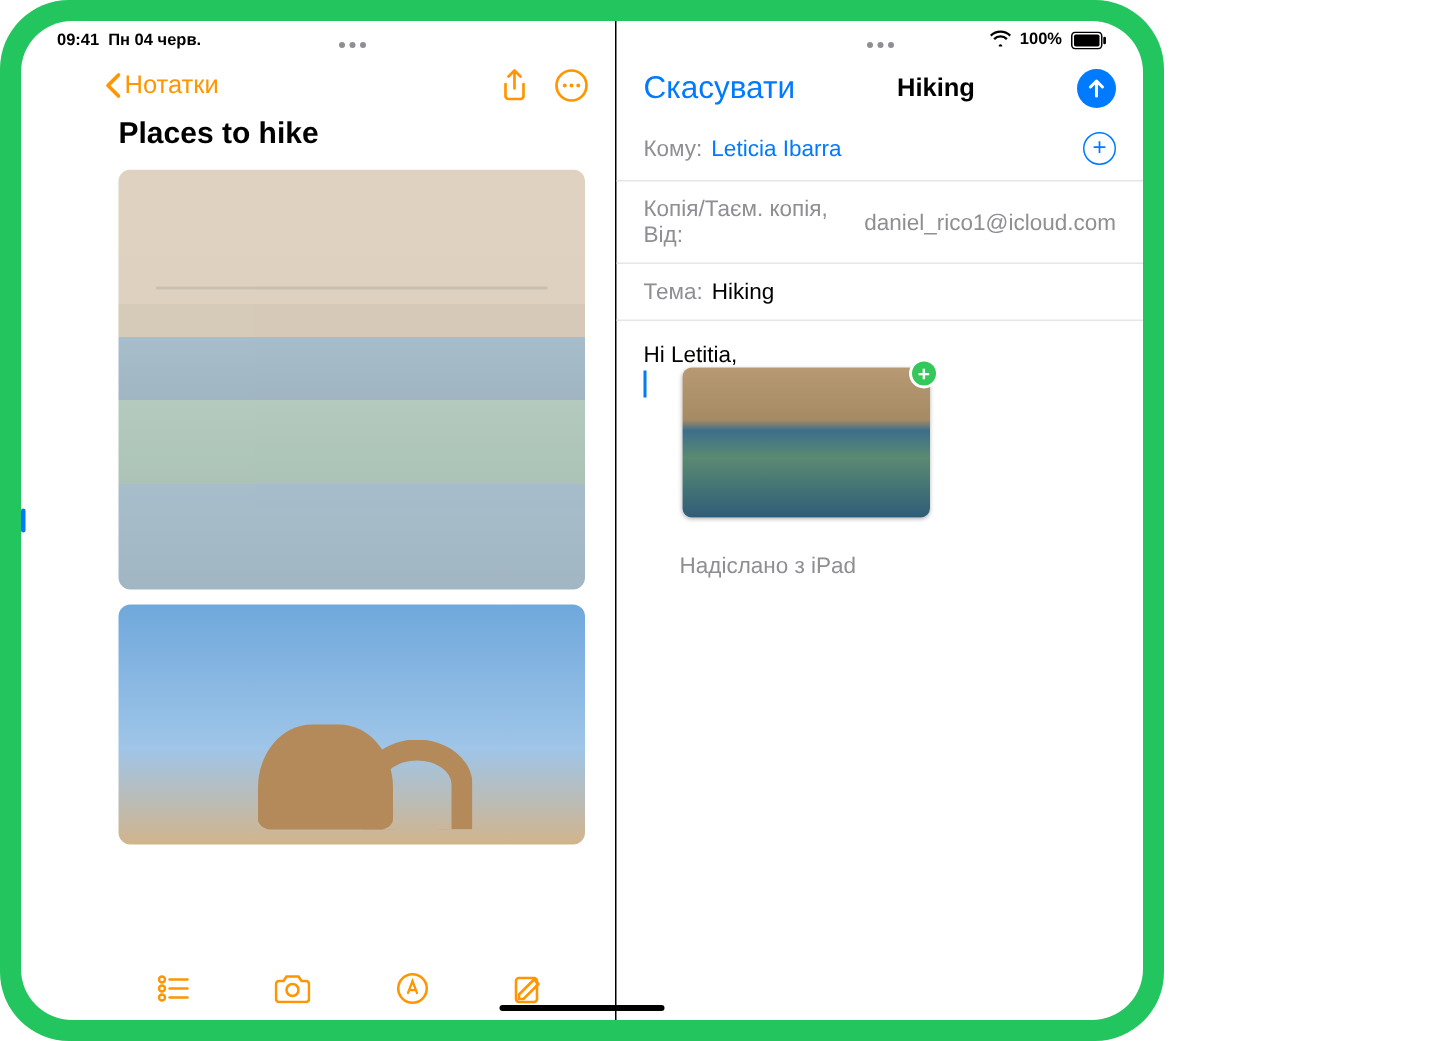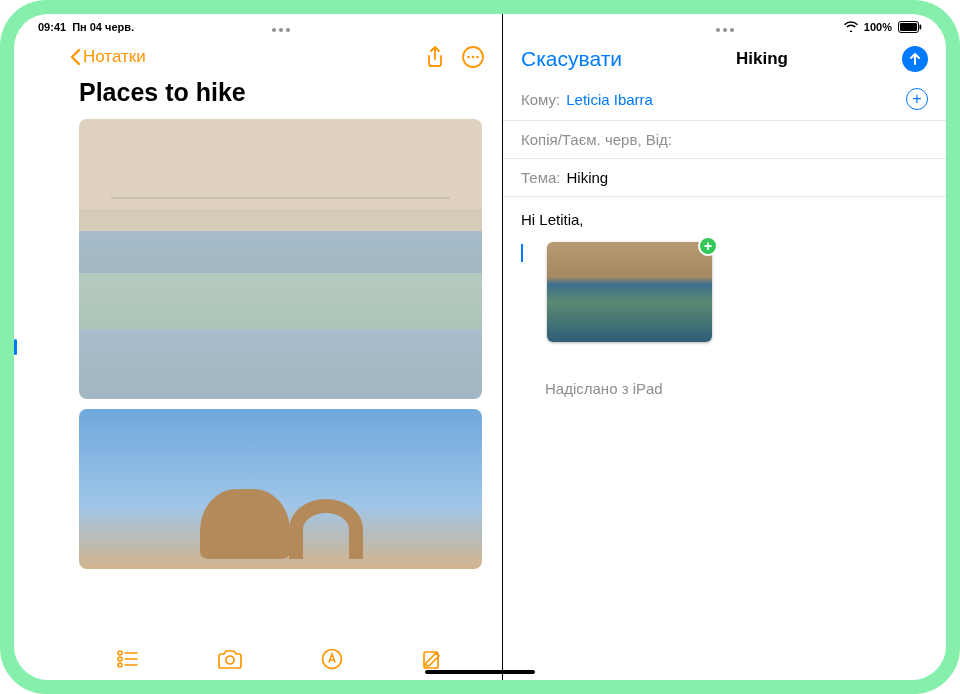--- a/index.html
+++ b/index.html
@@ -4,22 +4,22 @@
 <style>
   * { box-sizing: border-box; margin: 0; padding: 0; }
   body {
     font-family: -apple-system, BlinkMacSystemFont, "Helvetica Neue", sans-serif;
     background: #fff;
     width: 960px; height: 694px;
     overflow: hidden;
     position: relative;
   }
   .device {
-    width: 960px; height: 694px;
-    background: #86efac;
+    width: 776px; height: 694px;
+    background: #22c55e;
     border-radius: 46px;
     padding: 14px;
     position: relative;
   }
   .screen {
     width: 100%; height: 100%;
     background: #fff;
     border-radius: 34px;
     overflow: hidden;
     position: relative;
@@ -74,21 +74,21 @@
   
   .notes-nav {
     display: flex; justify-content: space-between; align-items: center;
     padding: 6px 18px 2px 10px;
   }
   .back-btn { display:flex; align-items:center; gap:2px; color:#ff9500; font-size:17px; }
   .back-btn svg{ display:block;}
   .notes-actions { display:flex; gap:18px; align-items:center; color:#ff9500;}
   .notes-actions svg{display:block;}
   .note-title {
-    font-size: 25px; font-weight: 700;
+    font-size: 20px; font-weight: 700;
     padding: 8px 20px 12px 20px;
   }
   .note-body {
     flex:1; overflow:hidden;
     padding: 0 20px;
     display:flex; flex-direction:column; gap:10px;
   }
   .photo {
     width: 100%;
     border-radius: 8px;
@@ -161,21 +161,21 @@
   .mail-add {
     margin-left:auto;
     width:22px; height:22px; border-radius:50%;
     border: 1.5px solid #007aff;
     color:#007aff; display:flex; align-items:center; justify-content:center;
     font-size:16px; line-height:1;
   }
   .mail-body {
     padding: 14px 18px;
     font-size:15px; color:#000;
-    display:flex; flex-direction:column; gap:14px;
+    display:flex; flex-direction:column; 
     flex:1;
   }
   .cursor-line { display:flex; align-items:flex-start; gap:10px;}
   .text-cursor {
     width:2px; height:18px; background:#007aff; margin-top:2px;
   }
   .attachment {
     position:relative;
     width:165px; height:100px;
     border-radius:6px;
@@ -306,21 +306,22 @@
             </svg>
         </span>
       </div>
       <div class="mail-fields">
         <div class="mail-row">
           <span class="label">Кому:</span>
           <span class="recipient-chip">Leticia Ibarra</span>
           <span class="mail-add">+</span>
         </div>
         <div class="mail-row">
-          <span class="label">Копія/Таєм. черв, Від:</span>
+          <span class="label">Копія/Таєм. копія, Від:</span>
+          <span class="label">daniel_rico1@icloud.com</span>
         </div>
         <div class="mail-row">
           <span class="label">Тема:</span>
           <span class="value">Hiking</span>
         </div>
       </div>
       <div class="mail-body">
         <div>Hi Letitia,</div>
         <div class="cursor-line">
           <span class="text-cursor"></span>

